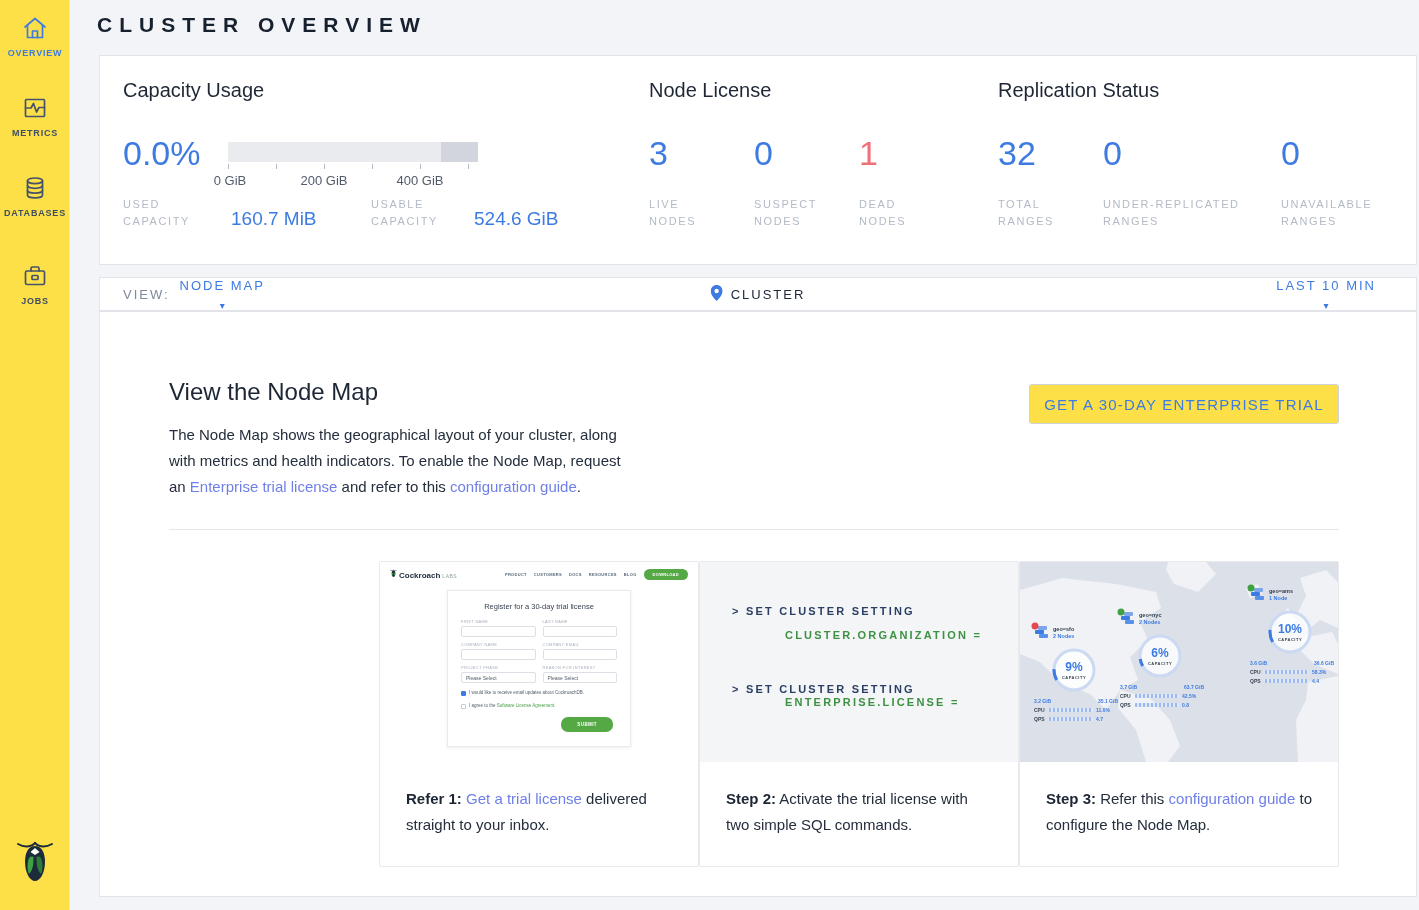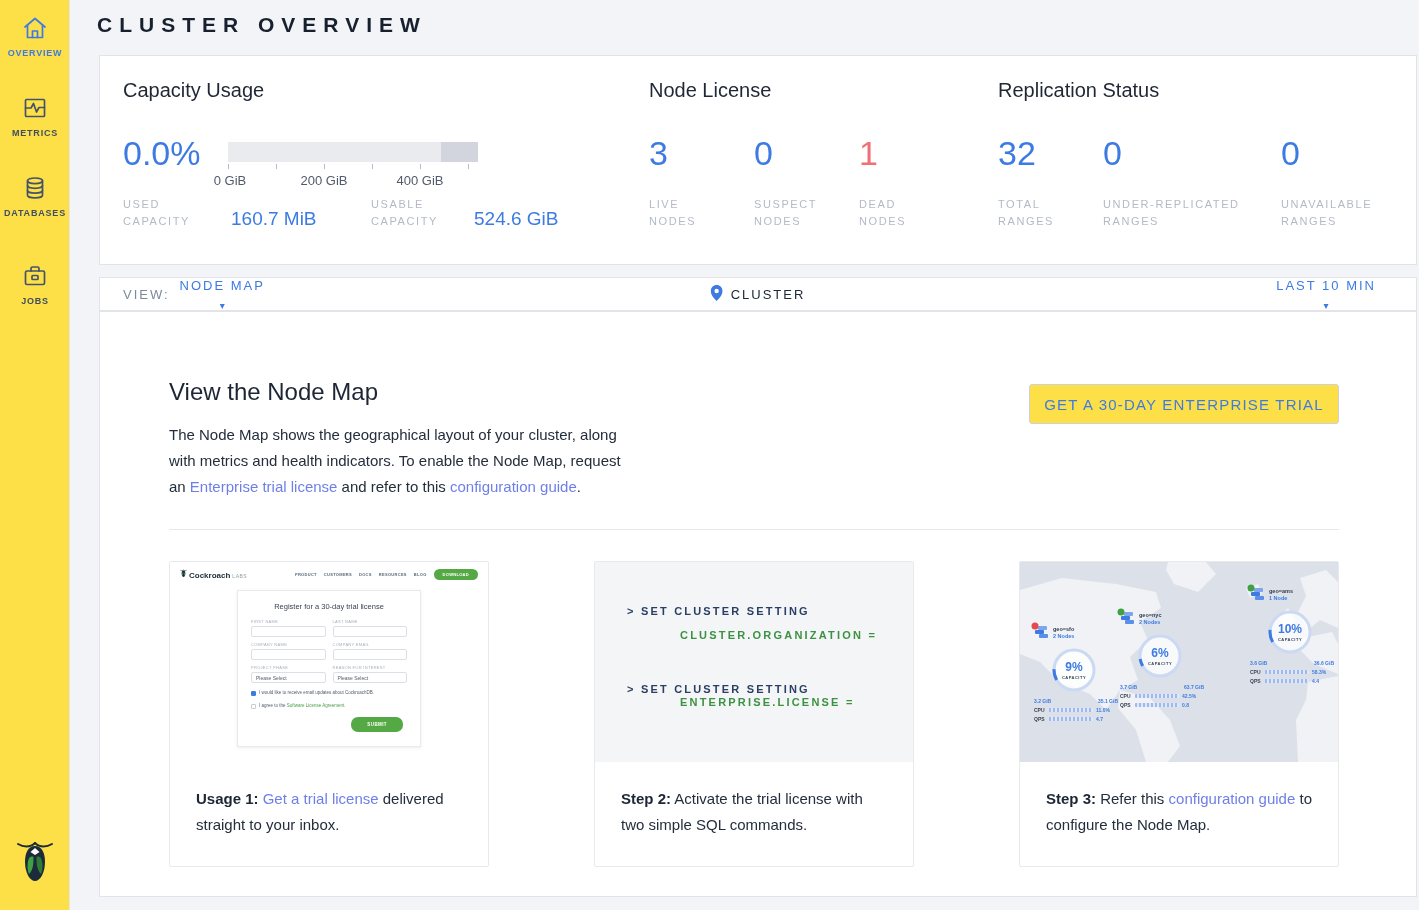--- a/index.html
+++ b/index.html
@@ -55,21 +55,21 @@
   .nm-heading { position:absolute; left:69px; top:66px; font-size:24px; font-weight:500; color:#1c2634; }
   .nm-para { position:absolute; left:69px; top:110px; width:470px; font-size:15px; line-height:26px; color:#242e3c; }
   a.link { color:#6e7fe8; text-decoration:none; cursor:pointer; }
   .trial-btn {
     position:absolute; left:929px; top:72px; width:310px; height:40px;
     background:#fde047; border:1px solid #ccd2dc; border-radius:3px;
     font-family:"Liberation Sans", sans-serif;
     font-size:15px; letter-spacing:1.2px; color:#3d7be3; cursor:pointer;
   }
   .divider { position:absolute; left:69px; top:217px; width:1170px; height:1px; background:#e6e8ec; }
-  .cards { position:absolute; left:69px; top:249px; width:1170px; display:flex; justify-content:space-between; }
+  .cards { position:absolute; left:69px; top:249px; width:1170px; display:flex; justify-content:flex-end; }
   .card { width:320px; height:306px; background:#fff; border:1px solid #e7e9ed; border-radius:2px; position:relative; }
   .card-img { position:absolute; left:0; top:0; width:318px; height:200px; overflow:hidden; }
   .card-caption { position:absolute; left:0; top:200px; width:318px; padding:24px 26px 0 26px; font-size:15px; line-height:26px; color:#242e3c; }
   .step-label { font-weight:bold; color:#1c2634; }
   
   .mini-site { width:100%; height:100%; background:#fff; font-family:"Liberation Sans", sans-serif; }
   .mini-nav { height:24px; display:flex; align-items:center; padding:0 10px; }
   .mini-logo { display:flex; align-items:baseline; gap:2px; }
   .mini-logo-name { font-size:8px; font-weight:bold; color:#1c2b3a; }
   .mini-logo-suffix { font-size:5px; letter-spacing:.5px; color:#8fa39a; }
@@ -296,21 +296,21 @@
                 <span class="mini-check-label">I would like to receive email updates about CockroachDB.</span>
               </div>
             <div class="mini-check-row">
                 <span class="mini-checkbox"></span>
                 <span class="mini-check-label"><span>I agree to the </span><span class="mini-green-link">Software License Agreement.</span></span>
               </div>
             <button class="mini-submit">SUBMIT</button>
           </div>
         </div>
       </div>
-      <div class="card-caption"><span class="step-label">Usage 1:</span><span> </span><a class="link">Get a trial license</a><span> delivered straight to your inbox.</span></div>
+      <div class="card-caption"><span class="step-label">Refer 1:</span><span> </span><a class="link">Get a trial license</a><span> delivered straight to your inbox.</span></div>
     </div>
 
     <div class="card">
       <div class="card-img">
         <div class="code-block">
           <span class="code-line code-navy" style="left:32px; top:43px;">&gt; SET CLUSTER SETTING</span>
           <span class="code-line code-green" style="left:85px; top:67px;">CLUSTER.ORGANIZATION =</span>
           <span class="code-line code-navy" style="left:32px; top:121px;">&gt; SET CLUSTER SETTING</span>
           <span class="code-line code-green" style="left:85px; top:134px;">ENTERPRISE.LICENSE =</span>
         </div>

